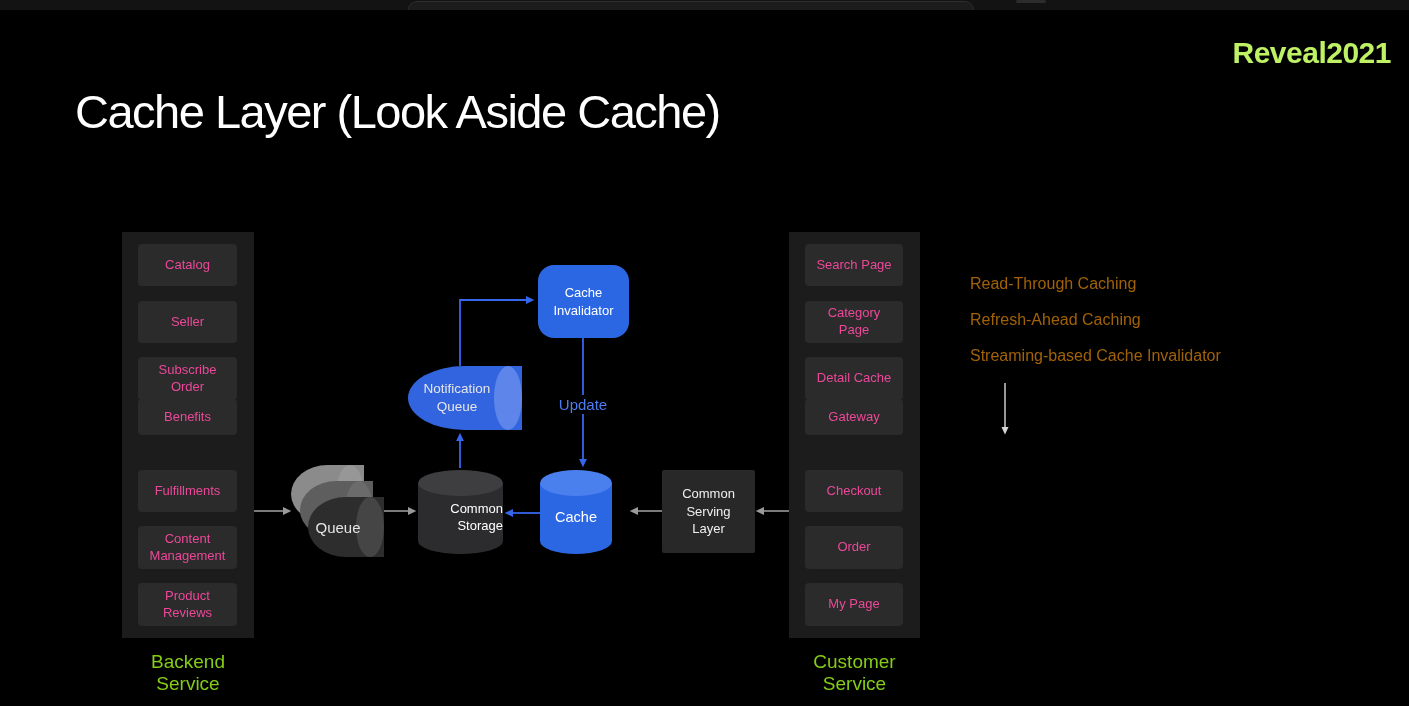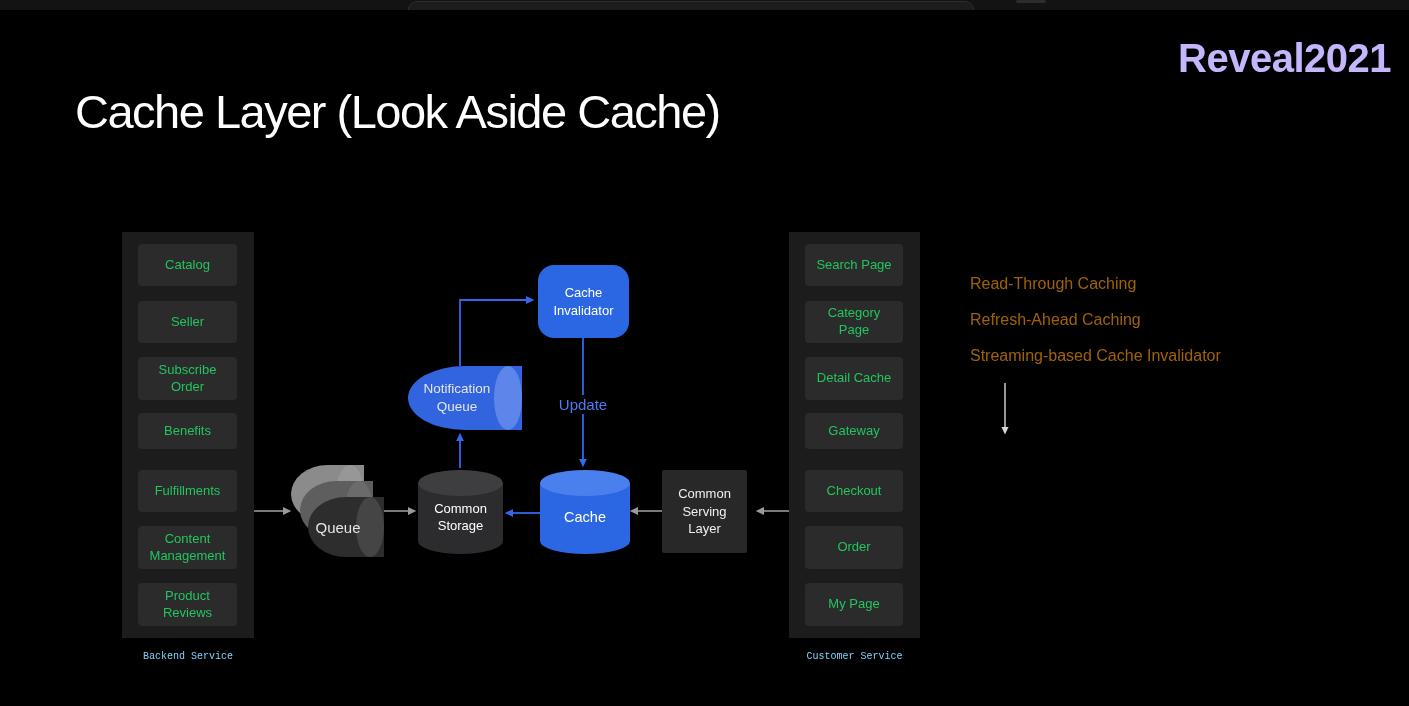--- a/index.html
+++ b/index.html
@@ -5,52 +5,52 @@
   html,body{margin:0;padding:0;background:#000;}
   .stage{position:relative;width:1409px;height:706px;background:#000;overflow:hidden;
          font-family:"Liberation Sans",sans-serif;color:#fff;}
 
   
   .chrome{position:absolute;top:0;left:0;width:1409px;height:10px;background:#131313;}
   .chrome-tab{position:absolute;left:408px;top:1px;width:566px;height:9px;background:#1c1c1c;
               border:1px solid #2e2e2e;border-bottom:none;border-radius:9px 9px 0 0;box-sizing:border-box;}
   .chrome-blip{position:absolute;left:1016px;top:0;width:30px;height:3px;background:#2c2c2c;border-radius:2px;}
 
-  .brand{position:absolute;top:36px;right:18px;font-size:40px;font-weight:700;letter-spacing:-0.5px;color:#c4b5fd;}
+  .brand{position:absolute;top:36px;right:18px;font-size:30px;font-weight:700;letter-spacing:-0.5px;color:#bef264;}
   .title{position:absolute;left:75px;top:84px;margin:0;font-size:47px;font-weight:400;letter-spacing:-1.5px;color:#fff;}
 
   
   .panel{position:absolute;top:232px;height:406px;background:#1c1c1c;z-index:1;}
   .panel-backend{left:122px;width:132px;}
   .panel-customer{left:789px;width:131px;}
   .svc{position:absolute;left:16px;width:99px;background:#2b2b2b;border-radius:4px;
        display:flex;align-items:center;justify-content:center;text-align:center;
-       font-size:13px;color:#22c55e;line-height:1.3;padding:2px 6px;box-sizing:border-box;}
+       font-size:13px;color:#ec4899;line-height:1.3;padding:2px 6px;box-sizing:border-box;}
   .panel-customer .svc{width:98px;}
   .r0{top:12px;height:42px}.r1{top:69px;height:42px}.r2{top:125px;height:43px}
-  .r3{top:181px;height:36px}.r4{top:238px;height:42px}.r5{top:294px;height:43px}.r6{top:351px;height:43px}
+  .r3{top:167px;height:36px}.r4{top:238px;height:42px}.r5{top:294px;height:43px}.r6{top:351px;height:43px}
 
-  .caption{position:absolute;top:651px;font-size:10px;color:#7dd3fc;text-align:center;z-index:1;font-family:Liberation Mono, monospace;}
+  .caption{position:absolute;top:651px;font-size:19px;color:#84cc16;text-align:center;z-index:1;}
   .cap-backend{left:122px;width:132px;}
   .cap-customer{left:789px;width:131px;}
 
   
   .wires{position:absolute;left:0;top:0;z-index:2;pointer-events:none;}
 
   
   .vcyl{position:absolute;z-index:1;}
   .vcyl-top{position:absolute;left:0;right:0;top:0;height:26px;border-radius:50%;}
   .vcyl-body{position:absolute;left:0;right:0;top:13px;bottom:13px;}
   .vcyl-bottom{position:absolute;left:0;right:0;bottom:0;height:26px;border-radius:50%;}
   .vcyl-label{position:absolute;inset:0;display:flex;align-items:center;justify-content:center;
-              text-align:center;padding-top:12px;font-size:13px;color:#fff;line-height:1.3;z-index:1;}
+              text-align:right;padding-top:12px;font-size:13px;color:#fff;line-height:1.3;z-index:1;}
   .storage{left:418px;top:470px;width:85px;height:84px;}
   .storage .vcyl-top{background:#3e3e40;}
   .storage .vcyl-body,.storage .vcyl-bottom{background:#2c2c2e;}
-  .cachecyl{left:540px;top:470px;width:90px;height:84px;}
+  .cachecyl{left:540px;top:470px;width:72px;height:84px;}
   .cachecyl .vcyl-top{background:#4a80ee;}
   .cachecyl .vcyl-body,.cachecyl .vcyl-bottom{background:#2b66e3;}
   .cachecyl .vcyl-label{font-size:14.5px;padding-top:10px;}
 
   
   .hcyl{position:absolute;z-index:1;border-top-left-radius:50% 50%;border-bottom-left-radius:50% 50%;}
   .hcyl .cap{position:absolute;top:0;right:0;width:28px;height:100%;border-radius:50%;}
   .hcyl-label{position:absolute;inset:0;display:flex;align-items:center;justify-content:center;
               text-align:center;padding-right:16px;color:#e5e5e5;z-index:1;}
   .q-back{left:291px;top:465px;width:73px;height:58px;background:#8b8b8b;}
@@ -61,21 +61,21 @@
   .q-front .cap{background:#454545;}
   .q-front .hcyl-label{font-size:15px;}
   .nq{left:408px;top:366px;width:114px;height:64px;background:#3264df;}
   .nq .cap{background:#5e86ea;}
   .nq .hcyl-label{font-size:13.5px;line-height:1.35;}
 
   
   .node{position:absolute;display:flex;align-items:center;justify-content:center;text-align:center;
         border-radius:2px;color:#fff;font-size:13px;line-height:1.35;box-sizing:border-box;z-index:1;}
   .invalidator{left:538px;top:265px;width:91px;height:73px;background:#2c67e3;border-radius:16px;}
-  .csl{left:662px;top:470px;width:85px;height:83px;background:#282828;color:#efefef;padding:0 12px;}
+  .csl{left:662px;top:470px;width:93px;height:83px;background:#282828;color:#efefef;padding:0 12px;}
 
   .update{position:absolute;left:583px;top:395px;transform:translateX(-50%);
           background:#000;color:#4d7bf2;font-size:15px;padding:1px 4px;z-index:5;}
 
   
   .notes-head{position:absolute;left:970px;top:266px;font-size:16px;line-height:36px;
               color:#a16207;font-weight:400;z-index:1;}
   .notes-results{position:absolute;left:970px;top:440px;font-size:21px;line-height:36px;
                  color:#fbfbfb;font-weight:500;z-index:1;}
 </style>

